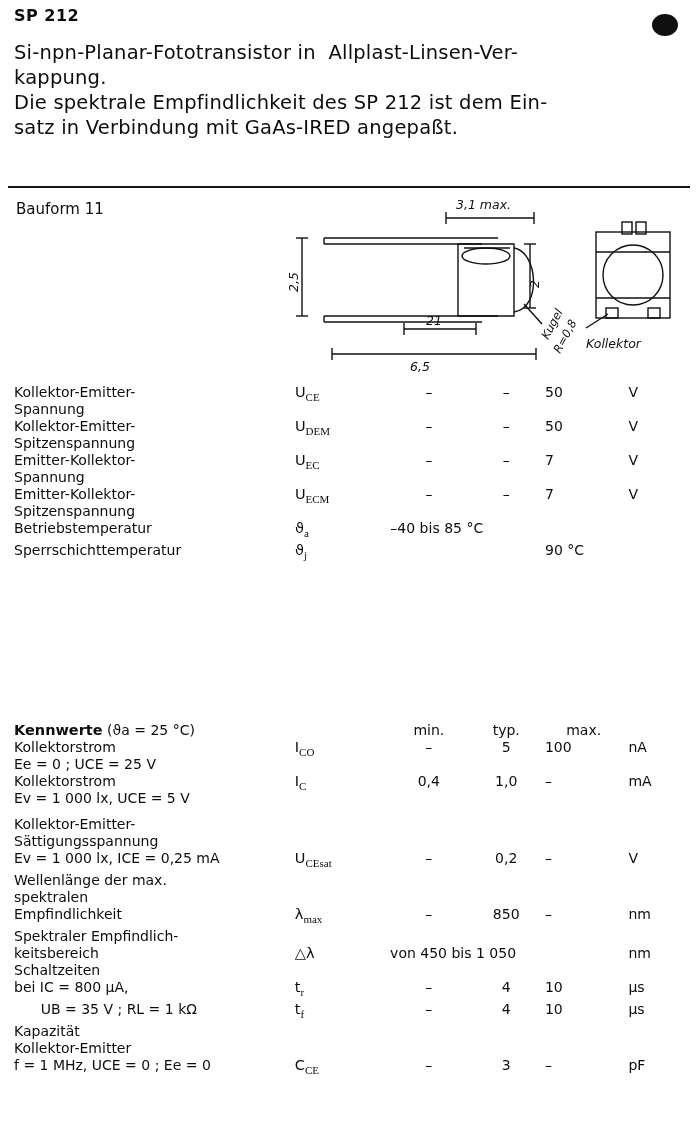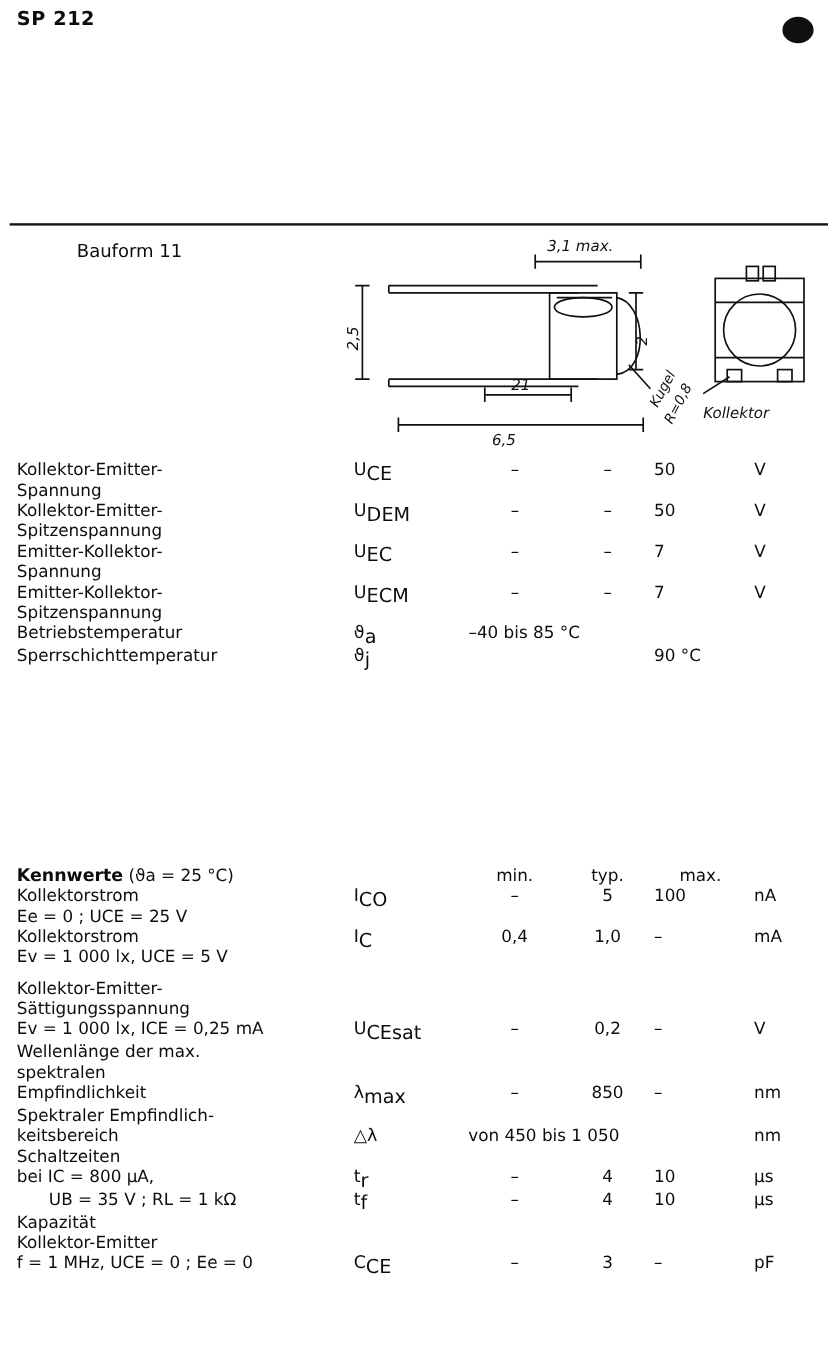--- a/index.html
+++ b/index.html
@@ -54,21 +54,20 @@
     left: 8px;
     right: 10px;
     top: 186px;
     border-top: 2px solid #141414;
   }
   .bauform {
     position: absolute;
     left: 16px;
     top: 200px;
     font-size: 15px;
-    margin-left: 48px;
   }
   
   .drawing {
     position: absolute;
     left: 286px;
     top: 196px;
     width: 406px;
     height: 188px;
   }
   .drawing svg { display: block; }
@@ -91,34 +90,40 @@
   }
   .c-desc  { width: 282px; }
   .c-sym   { width: 96px; }
   .c-min   { width: 78px; text-align: center; }
   .c-typ   { width: 78px; text-align: center; }
   .c-max   { width: 78px; text-align: left; }
   .c-unit  { width: 58px; text-align: left; padding-left: 6px !important; }
   .hdr td { font-size: 14px; }
   .spanned { }
   .sym { font-size: 14.5px; white-space: nowrap; }
-  .sub { font-size: 16px; vertical-align: sub; }
+  .sub { font-size: 11px; vertical-align: sub; font-family: Liberation Serif, serif; }
   .gap-row td { height: 9px; line-height: 9px; font-size: 1px; }
   .grenz { top: 384px; }
   .kenn  { top: 722px; }
   .hdr-center { text-align: center; }
 </style>
 </head>
 <body>
 
 <div class="page">
 
   <div class="title">SP 212</div>
   <div class="dot"></div>
 
+  <div class="intro">
+    <div>Si-npn-Planar-Fototransistor in  Allplast-Linsen-Ver-</div>
+    <div>kappung.</div>
+    <div>Die spektrale Empfindlichkeit des SP 212 ist dem Ein-</div>
+    <div>satz in Verbindung mit GaAs-IRED angepaßt.</div>
+  </div>
 
   <div class="rule"></div>
 
   <div class="bauform">Bauform 11</div>
 
   <div class="drawing">
     <svg width="406" height="188" viewBox="0 0 406 188" xmlns="http://www.w3.org/2000/svg">
       <g stroke="#111" fill="none" stroke-width="1.4">
 
         <line x1="160" y1="22" x2="248" y2="22"></line>

